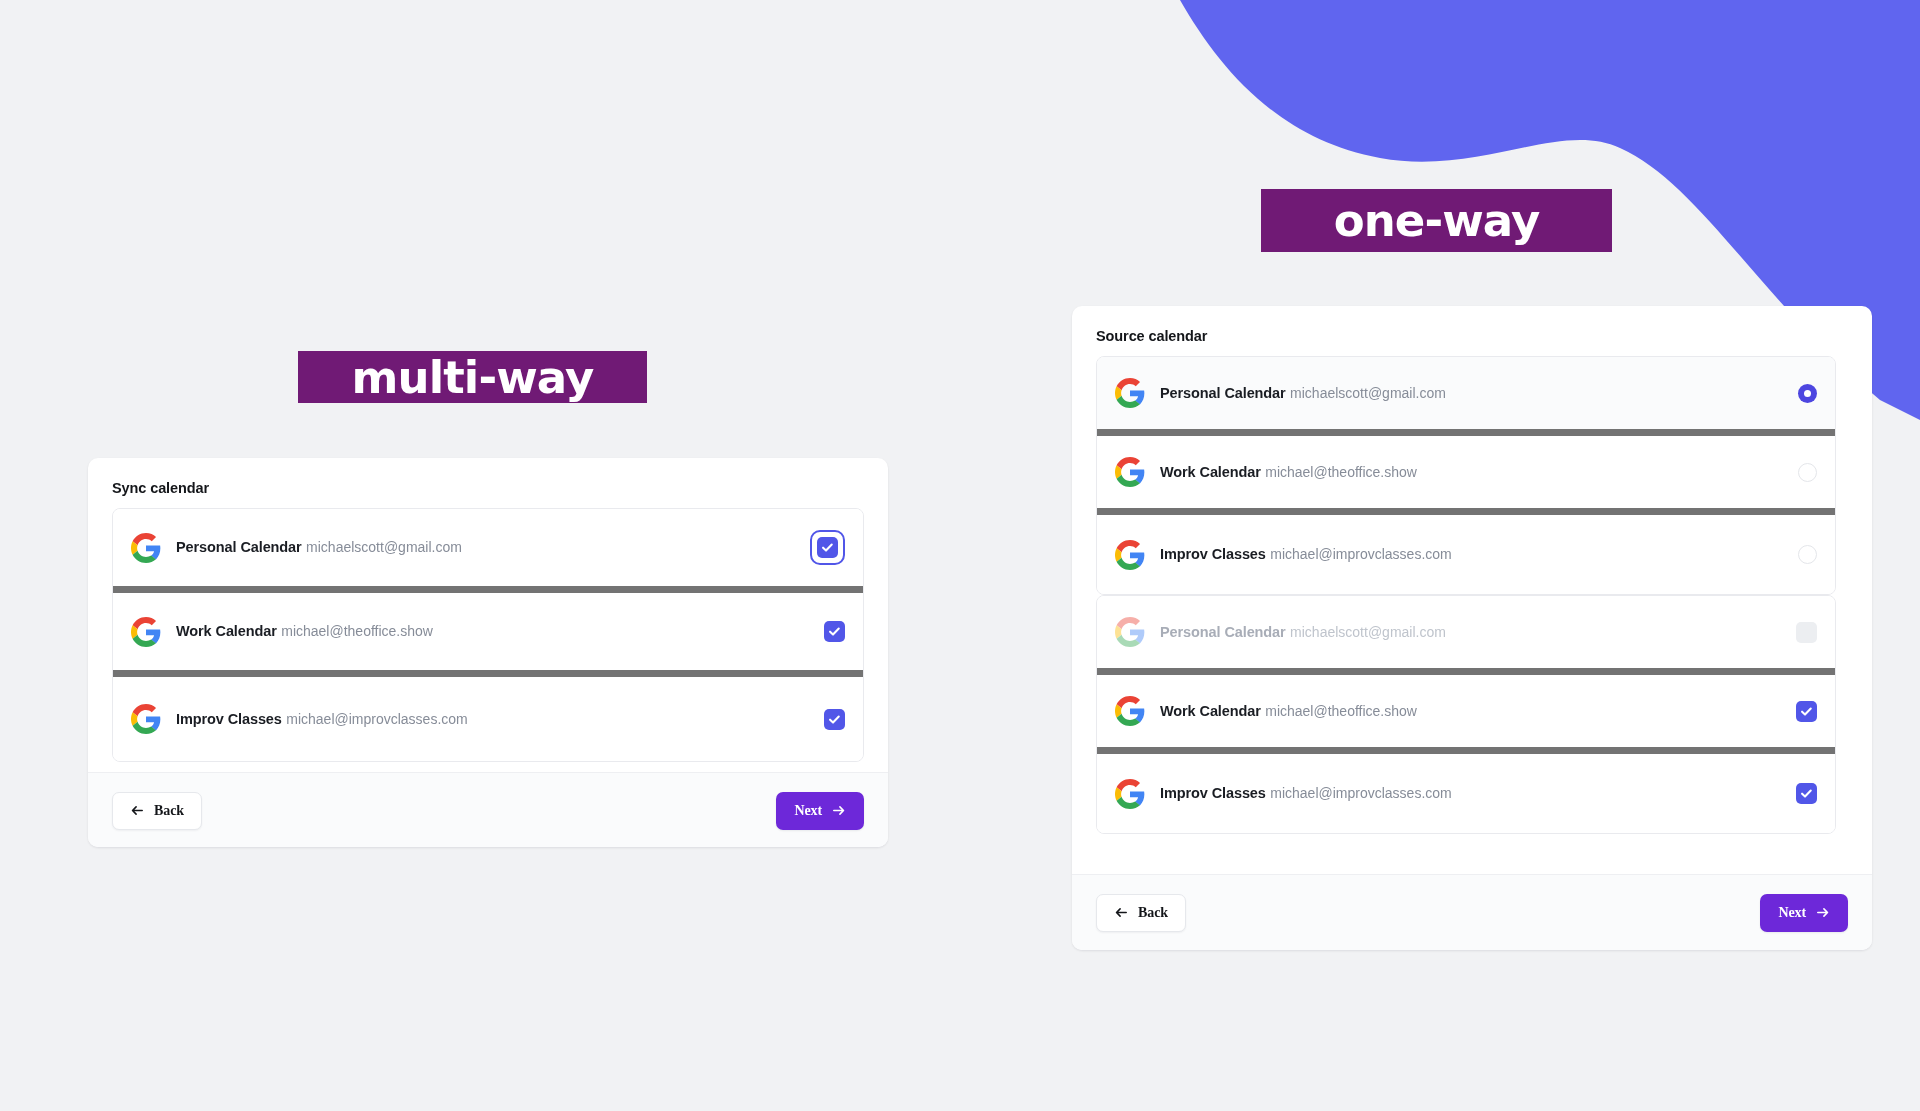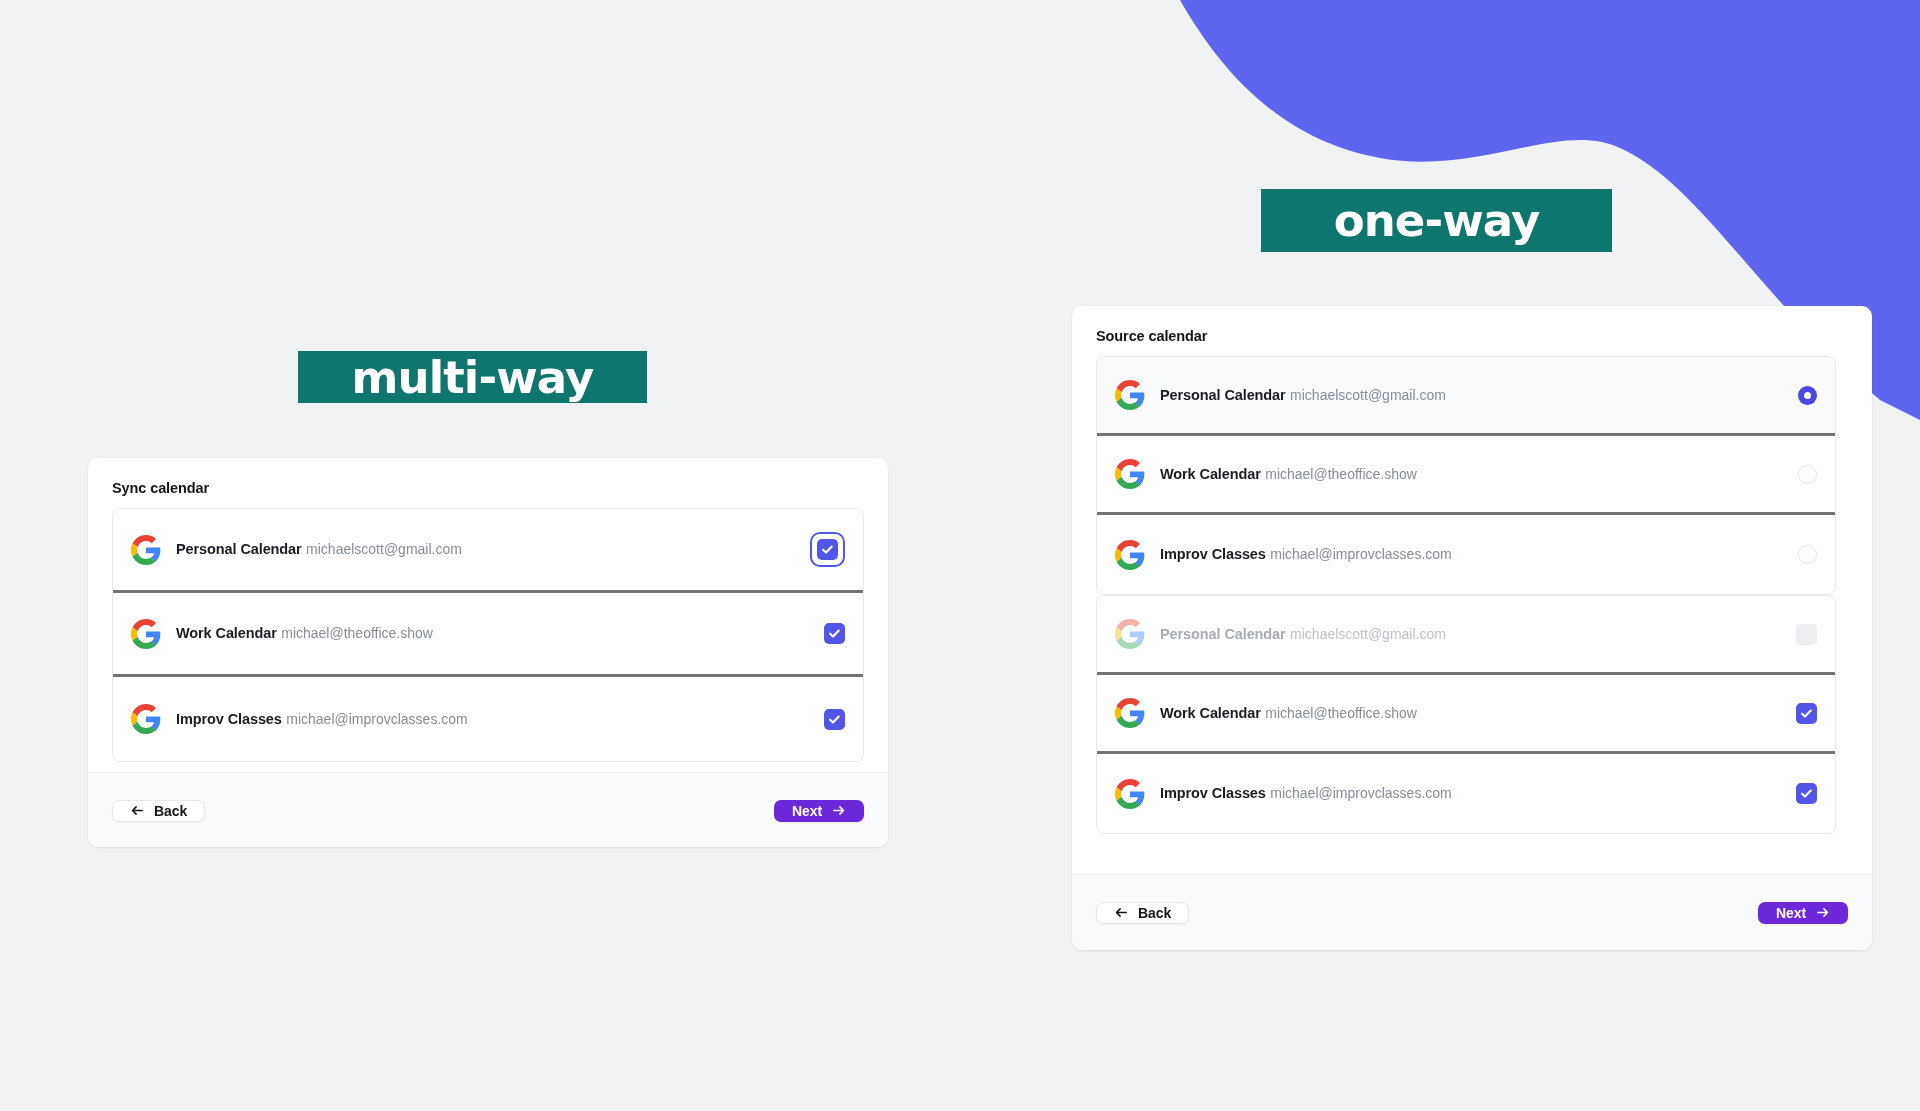--- a/index.html
+++ b/index.html
@@ -21,21 +21,21 @@
     position: absolute;
     top: 0; right: 0;
     width: 1920px;
     height: 420px;
     pointer-events: none;
   }
 
   
   .badge {
     position: absolute;
-    background: #0f766e;
+    background: #701a75;
     color: #ffffff;
     font-weight: 800;
     letter-spacing: -0.02em;
     line-height: 1;
     display: flex;
     align-items: center;
     justify-content: center;
     font-family: "DejaVu Sans", sans-serif;
   }
   .badge-multi {
@@ -83,21 +83,21 @@
     border: 1px solid #e9eaee;
     border-radius: 8px;
     overflow: hidden;
     background: #ffffff;
   }
   .cal-row {
     display: flex;
     align-items: center;
     padding: 0 18px;
     height: 84px;
-    border-bottom: 3px solid #737373;
+    border-bottom: 7px solid #737373;
     background: #ffffff;
   }
   .cal-row:last-child { border-bottom: none; }
   .cal-row.tinted { background: #fafbfc; }
 
   .card-right .cal-row { height: 79px; }
 
   .g-logo { flex: 0 0 auto; width: 30px; height: 30px; margin-right: 15px; }
   .g-logo.dim { opacity: 0.42; }
 
@@ -165,29 +165,29 @@
     display: flex;
     align-items: center;
     justify-content: space-between;
     padding: 0 24px;
   }
 
   .btn {
     display: inline-flex;
     align-items: center;
     gap: 9px;
-    height: 22px;
+    height: 38px;
     padding: 0 17px;
     border-radius: 7px;
     font-size: 14px;
     font-weight: 700;
     cursor: pointer;
     border: 1px solid transparent;
     letter-spacing: -0.1px;
-    font-family: Liberation Sans, sans-serif;
+    font-family: Liberation Serif, serif;
   }
   .btn-back {
     background: #ffffff;
     color: #14161a;
     border-color: #e6e8ec;
     box-shadow: 0 1px 2px rgba(16,24,40,0.05);
   }
   .btn-next {
     background: #6d28d9;
     color: #ffffff;

